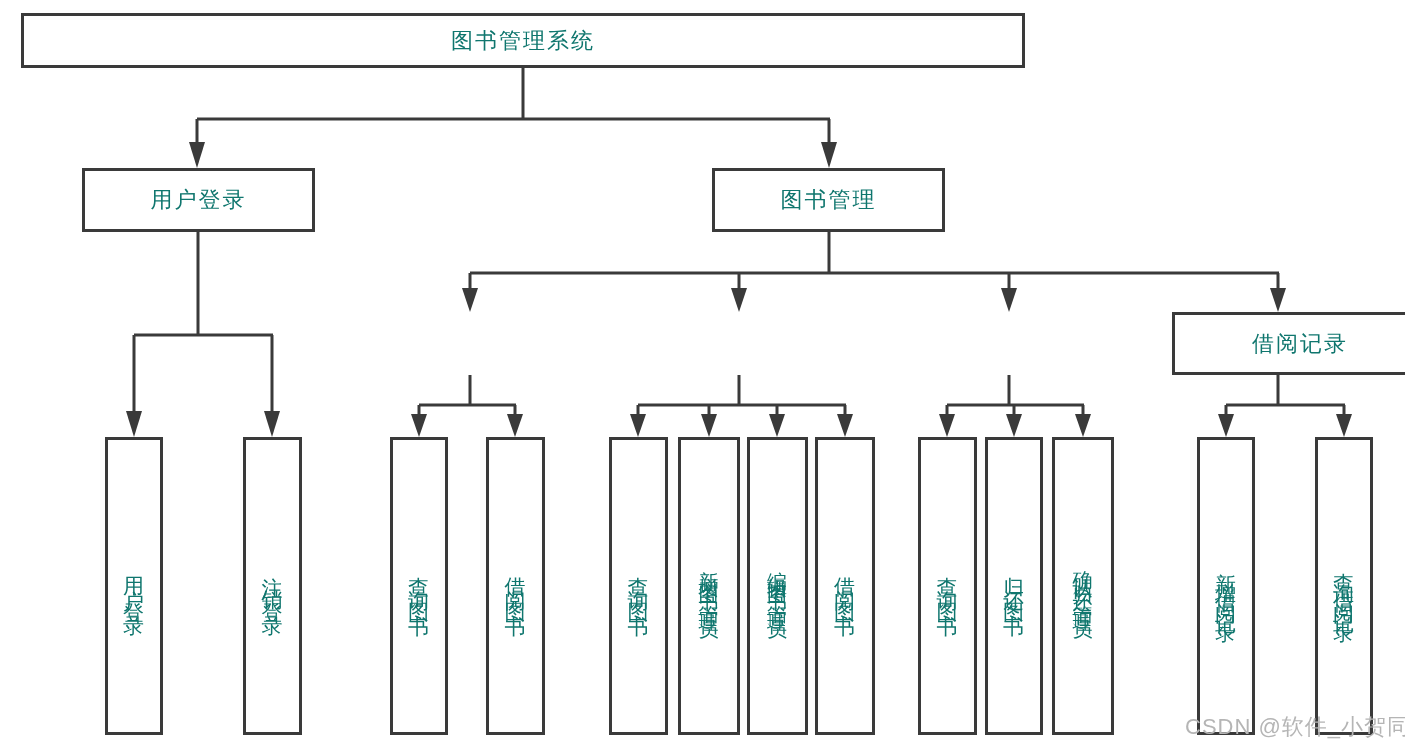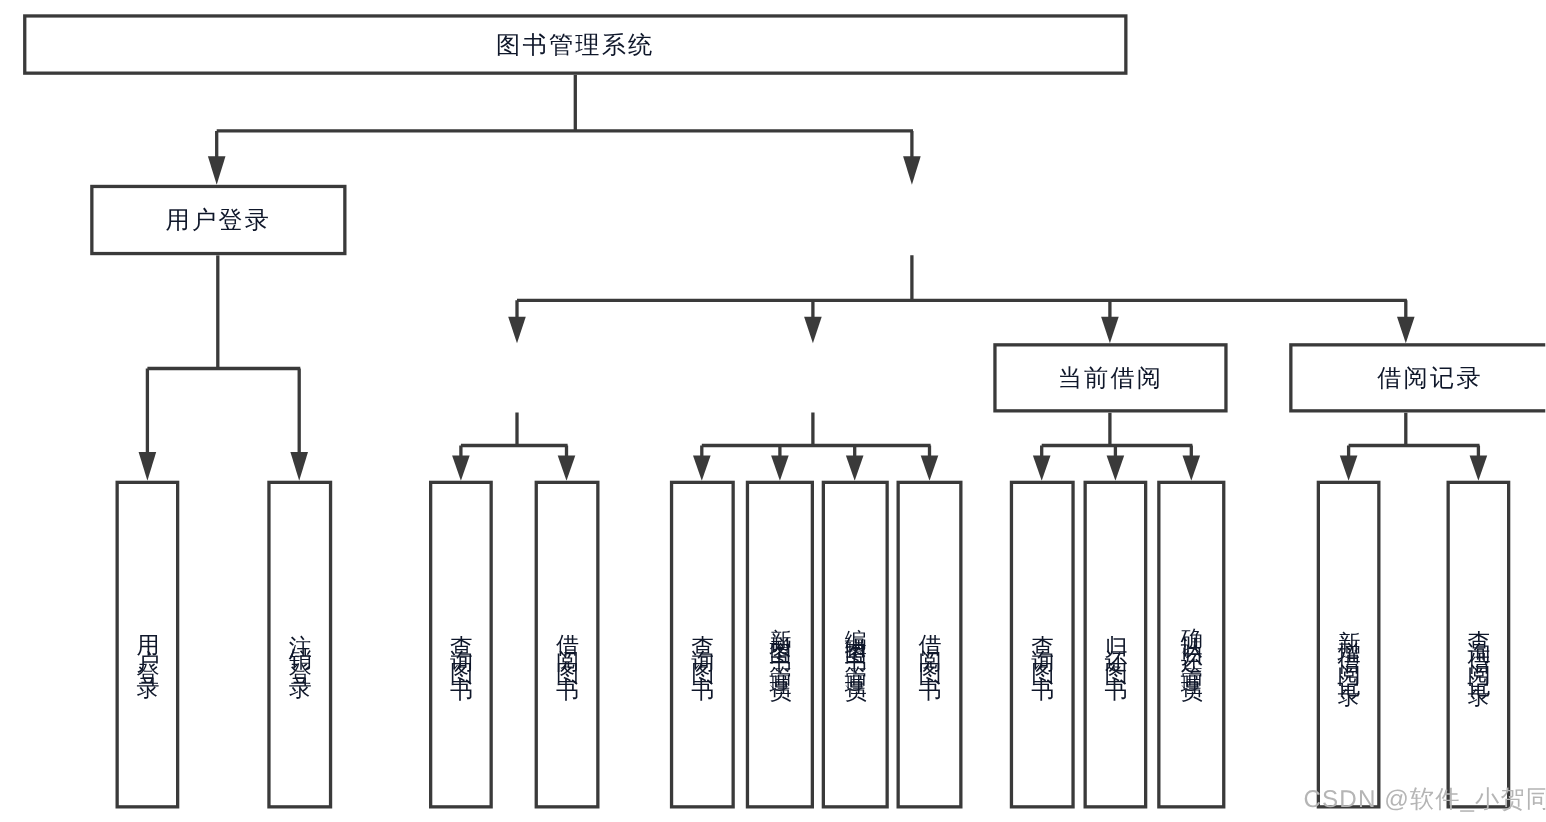--- a/index.html
+++ b/index.html
@@ -20,21 +20,21 @@
     left: 0;
     top: 0;
     width: 1405px;
     height: 747px;
   }
   .node {
     position: absolute;
     box-sizing: border-box;
     border: 3px solid #3a3a3a;
     background: #ffffff;
-    color: #0f172a;
+    color: #0f766e;
     display: flex;
     align-items: center;
     justify-content: center;
     text-align: right;
   }
   .hbox {
     font-size: 22px;
     letter-spacing: 2px;
   }
   .vbox {
@@ -102,22 +102,22 @@
       <polygon points="1006,414 1022,414 1014,437"></polygon>
       <polygon points="1075,414 1091,414 1083,437"></polygon>
       <polygon points="1218,414 1234,414 1226,437"></polygon>
       <polygon points="1336,414 1352,414 1344,437"></polygon>
     </g>
   </svg>
 
   <div class="node hbox" style="left:21px;top:13px;width:1004px;height:55px;">图书管理系统</div>
 
   <div class="node hbox" style="left:82px;top:168px;width:233px;height:64px;">用户登录</div>
+  <div class="node hbox" style="left:712px;top:168px;width:233px;height:64px;">图书管理</div>
 
-  <div class="node hbox" style="left:903px;top:312px;width:213px;height:63px;">当前借阅</div>
   <div class="node hbox" style="left:1172px;top:312px;width:256px;height:63px;">借阅记录</div>
 
   <div class="node vbox sp-wide" style="left:105px;top:437px;width:58px;height:298px;">用户登录</div>
   <div class="node vbox sp-wide" style="left:243px;top:437px;width:59px;height:298px;">注销登录</div>
 
   <div class="node vbox sp-wide" style="left:390px;top:437px;width:58px;height:298px;">查询图书</div>
   <div class="node vbox sp-wide" style="left:486px;top:437px;width:59px;height:298px;">借阅图书</div>
 
   <div class="node vbox sp-wide" style="left:609px;top:437px;width:59px;height:298px;">查询图书</div>
   <div class="node vbox sp-narrow" style="left:678px;top:437px;width:62px;height:298px;">新增图书（管理员）</div>

